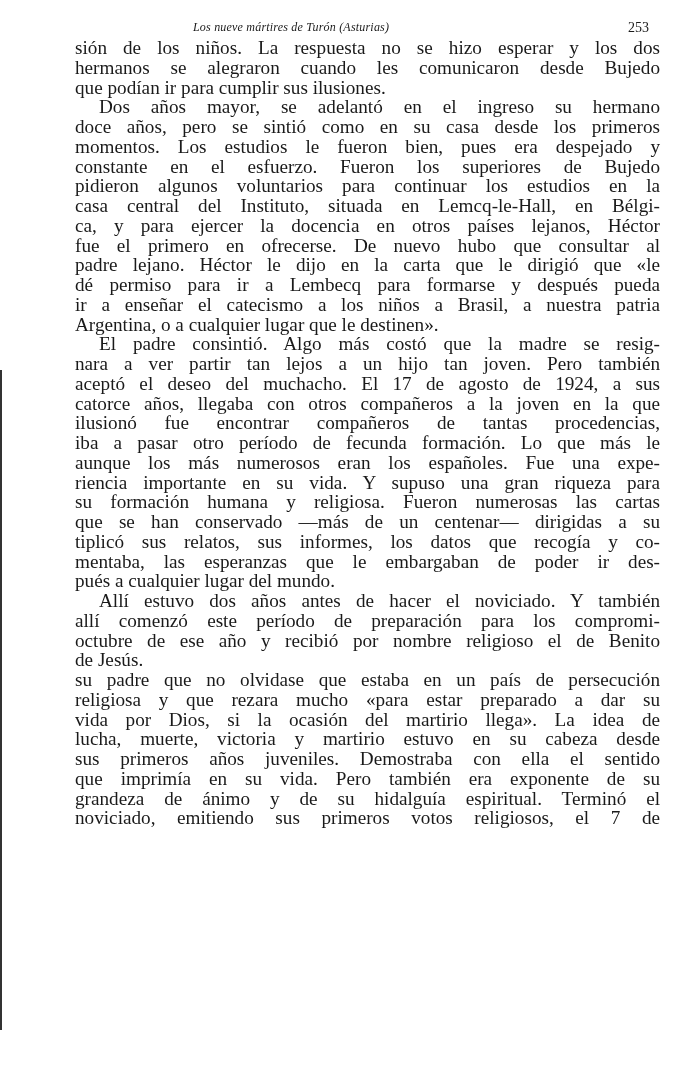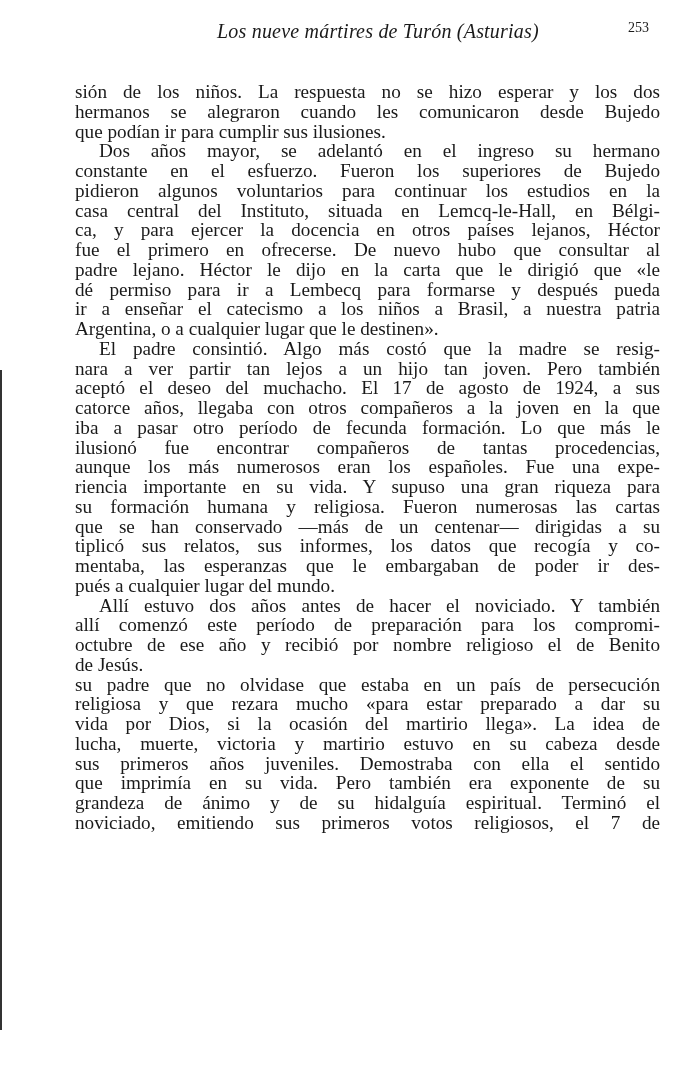--- a/index.html
+++ b/index.html
@@ -1,55 +1,57 @@
 <!DOCTYPE html>
 <html><head>
 <meta charset="utf-8">
 <style>
   html, body { margin: 0; padding: 0; background: #ffffff; }
   body { width: 682px; height: 1067px; position: relative; overflow: hidden; font-family: "Liberation Serif", "DejaVu Serif", serif; color: #1a1a1a; }
   .edge-line { position: absolute; left: 0; top: 370px; width: 2px; height: 660px; background: #333; }
   .running-header { position: absolute; top: 20px; left: 0; width: 682px; height: 24px; }
-  .header-title { position: absolute; left: 193px; top: 0; font-style: italic; font-size: 20px; letter-spacing: 0.2px; margin-left: 24px; }
+  .header-title { position: absolute; left: 193px; top: 0; font-style: italic; font-size: 12px; letter-spacing: 0.2px; }
   .page-number { position: absolute; left: 628px; top: 0; font-size: 14px; }
-  .body-text { position: absolute; left: 75px; top: 38px; width: 585px; font-size: 19.2px; line-height: 19.75px; margin-top: 44px; }
+  .body-text { position: absolute; left: 75px; top: 38px; width: 585px; font-size: 19.2px; line-height: 19.75px; }
   .line { display: block; white-space: nowrap; text-align: justify; text-align-last: justify; height: 19.75px; }
   .line.last { text-align-last: left; }
   .line.indent { padding-left: 24px; }
 </style>
 </head>
 <body>
 
 <div class="edge-line"></div>
 
 <div class="running-header">
   <span class="header-title">Los nueve mártires de Turón (Asturias)</span>
   <span class="page-number">253</span>
 </div>
 
 <div class="body-text" id="body-text">
     <span class="line">sión de los niños. La respuesta no se hizo esperar y los dos</span>
     <span class="line">hermanos se alegraron cuando les comunicaron desde Bujedo</span>
     <span class="line last">que podían ir para cumplir sus ilusiones.</span>
     <span class="line indent">Dos años mayor, se adelantó en el ingreso su hermano</span>
+    <span class="line">doce años, pero se sintió como en su casa desde los primeros</span>
+    <span class="line">momentos. Los estudios le fueron bien, pues era despejado y</span>
     <span class="line">constante en el esfuerzo. Fueron los superiores de Bujedo</span>
     <span class="line">pidieron algunos voluntarios para continuar los estudios en la</span>
     <span class="line">casa central del Instituto, situada en Lemcq-le-Hall, en Bélgi-</span>
     <span class="line">ca, y para ejercer la docencia en otros países lejanos, Héctor</span>
     <span class="line">fue el primero en ofrecerse. De nuevo hubo que consultar al</span>
     <span class="line">padre lejano. Héctor le dijo en la carta que le dirigió que «le</span>
     <span class="line">dé permiso para ir a Lembecq para formarse y después pueda</span>
     <span class="line">ir a enseñar el catecismo a los niños a Brasil, a nuestra patria</span>
     <span class="line last">Argentina, o a cualquier lugar que le destinen».</span>
     <span class="line indent">El padre consintió. Algo más costó que la madre se resig-</span>
     <span class="line">nara a ver partir tan lejos a un hijo tan joven. Pero también</span>
     <span class="line">aceptó el deseo del muchacho. El 17 de agosto de 1924, a sus</span>
     <span class="line">catorce años, llegaba con otros compañeros a la joven en la que</span>
+    <span class="line">ilusionó fue encontrar compañeros de tantas procedencias,</span>
     <span class="line">iba a pasar otro período de fecunda formación. Lo que más le</span>
-    <span class="line">ilusionó fue encontrar compañeros de tantas procedencias,</span>
     <span class="line">aunque los más numerosos eran los españoles. Fue una expe-</span>
     <span class="line">riencia importante en su vida. Y supuso una gran riqueza para</span>
     <span class="line">su formación humana y religiosa. Fueron numerosas las cartas</span>
     <span class="line">que se han conservado —más de un centenar— dirigidas a su</span>
     <span class="line">tiplicó sus relatos, sus informes, los datos que recogía y co-</span>
     <span class="line">mentaba, las esperanzas que le embargaban de poder ir des-</span>
     <span class="line last">pués a cualquier lugar del mundo.</span>
     <span class="line indent">Allí estuvo dos años antes de hacer el noviciado. Y también</span>
     <span class="line">allí comenzó este período de preparación para los compromi-</span>
     <span class="line">octubre de ese año y recibió por nombre religioso el de Benito</span>

